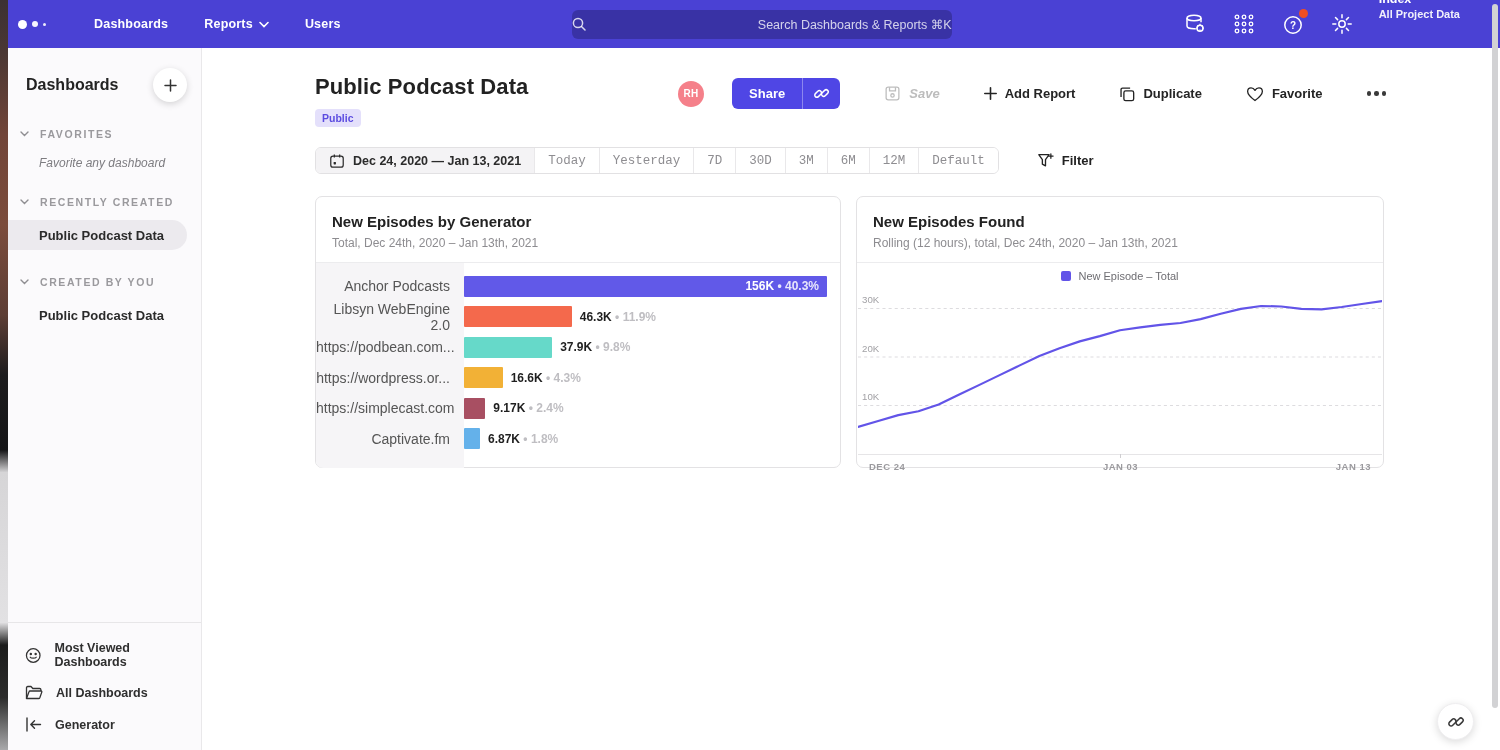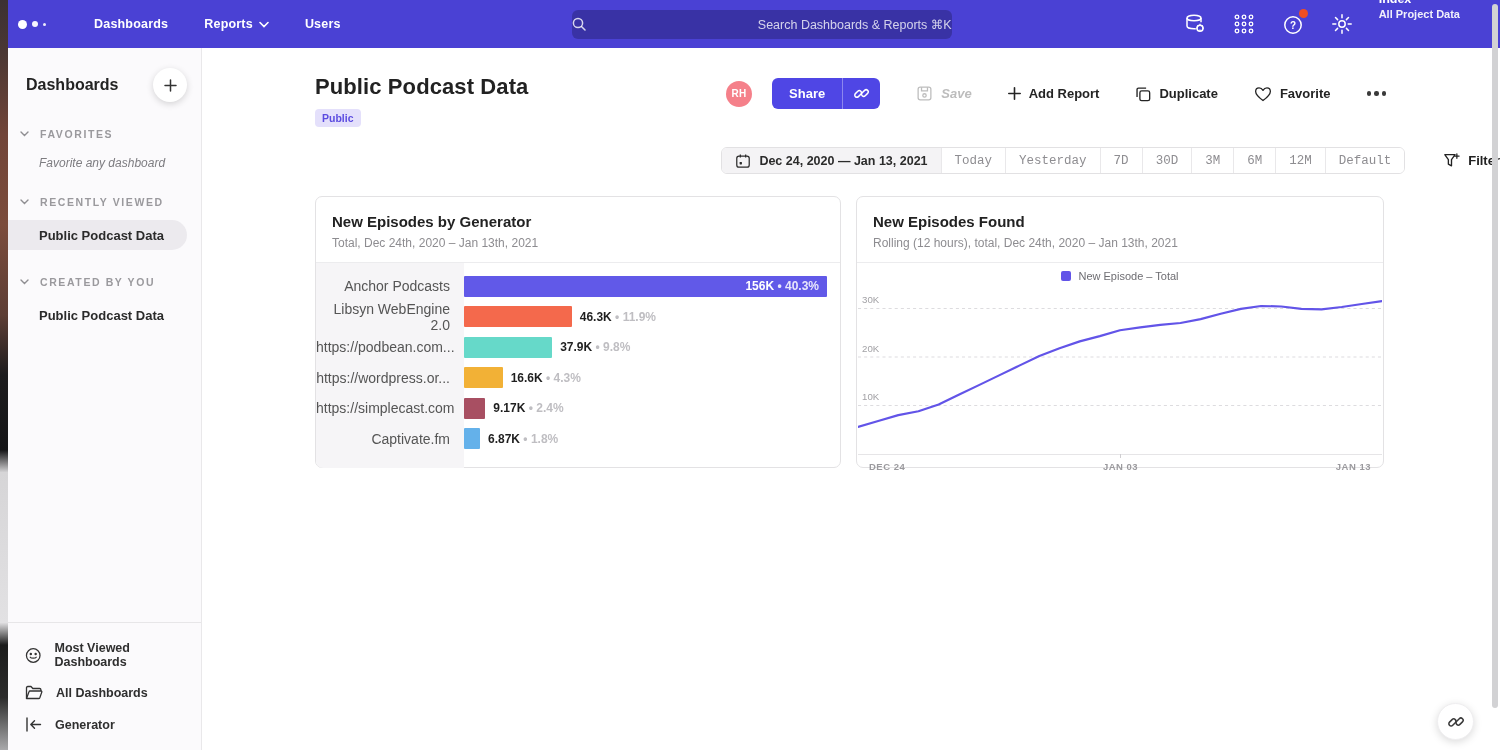--- a/index.html
+++ b/index.html
@@ -51,35 +51,35 @@
   .sidebar-footer { position:absolute; left:0; bottom:0; width:100%; border-top:1px solid #e7e6e8; padding:10px 0 10px 0; }
   .foot-item { display:flex; align-items:center; gap:13px; padding:8px 0 8px 17px; font-size:12.5px;
     font-weight:bold; color:#2f2f2f; cursor:pointer; }
 
   
   .main { position:absolute; left:203px; top:48px; width:1297px; height:702px; background:#fff; }
   .main-header { display:flex; align-items:flex-start; justify-content:space-between; padding:26px 112px 0 112px; }
   .page-title { font-size:22px; font-weight:bold; color:#222; letter-spacing:.1px; }
   .badge { display:inline-block; margin-top:9px; background:var(--badge_bg,#e4e0fb); color:var(--badge_text,#5b4be0);
     font-size:10.5px; font-weight:bold; padding:3px 7px; border-radius:4px; cursor:pointer; }
-  .actions { display:flex; align-items:center; gap:8px; margin-top:4px; }
+  .actions { display:flex; align-items:center; gap:16px; margin-top:4px; }
   .avatar { width:26px; height:26px; border-radius:50%; background:var(--avatar,#f5808a); color:#fff;
     font-size:10px; font-weight:bold; display:flex; align-items:center; justify-content:center; letter-spacing:.3px; cursor:pointer; }
   .share-group { display:flex; margin-left:12px; border-radius:6px; overflow:hidden; }
   .share-main { background:var(--accent,#4f46e5); color:#fff; font-size:13px; font-weight:bold; border:none;
     padding:8px 17px; cursor:pointer; border-right:1px solid rgba(255,255,255,.35); }
   .share-link { background:var(--accent,#4f46e5); border:none; padding:6px 10px; cursor:pointer; display:flex; align-items:center; }
   .act-btn { display:flex; align-items:center; gap:8px; background:none; border:none; font-family:inherit;
     font-size:13px; font-weight:bold; color:#242424; cursor:pointer; margin-left:28px; }
   .act-btn.disabled { color:#bdbdbd; cursor:default;font-style:italic; }
   .dots-btn { display:flex; gap:3px; margin-left:26px; cursor:pointer; padding:6px 2px; background:none; border:none; }
   .dots-btn i { width:4.5px; height:4.5px; border-radius:50%; background:#3a3a3a; display:block; }
 
   
-  .toolbar { display:flex; align-items:center; padding:20px 0 0 112px;justify-content:flex-end; }
+  .toolbar { display:flex; align-items:center; padding:20px 0 0 112px; }
   .seg-group { display:flex; border:1px solid #e2e1e3; border-radius:6px; overflow:hidden; height:27px; }
   .seg-date { display:flex; align-items:center; gap:8px; background:#f4f3f5; padding:0 13px;
     font-size:12.5px; font-weight:bold; color:#2b2b2b; cursor:pointer; border:none; font-family:inherit; }
   .seg-btn { background:#fff; border:none; border-left:1px solid #e9e8ea; color:#8e8d91; font-size:12.5px;
     font-family:Liberation Mono, monospace; padding:0 13px; cursor:pointer; }
   .filter-btn { display:flex; align-items:center; gap:8px; background:none; border:none; font-family:inherit;
     margin-left:38px; font-size:13px; font-weight:bold; color:#222; cursor:pointer; }
 
   
   .cards { display:flex; gap:15px; padding:22px 0 0 112px; }
@@ -214,21 +214,21 @@
       <span class="side-section-label">FAVORITES</span>
     </div>
     <div class="side-empty">Favorite any dashboard</div>
   </div>
 
   <div class="side-section">
     <div class="side-section-head">
       <svg width="9" height="6" viewBox="0 0 9 6">
           <path d="M1 1 L4.5 4.5 L8 1" fill="none" stroke="#8f8e92" stroke-width="1.4" stroke-linecap="round"></path>
         </svg>
-      <span class="side-section-label">RECENTLY VIEWED</span>
+      <span class="side-section-label">RECENTLY CREATED</span>
     </div>
     <div class="side-item active">Public Podcast Data</div>
   </div>
 
   <div class="side-section">
     <div class="side-section-head">
       <svg width="9" height="6" viewBox="0 0 9 6">
           <path d="M1 1 L4.5 4.5 L8 1" fill="none" stroke="#8f8e92" stroke-width="1.4" stroke-linecap="round"></path>
         </svg>
       <span class="side-section-label">CREATED BY YOU</span>

